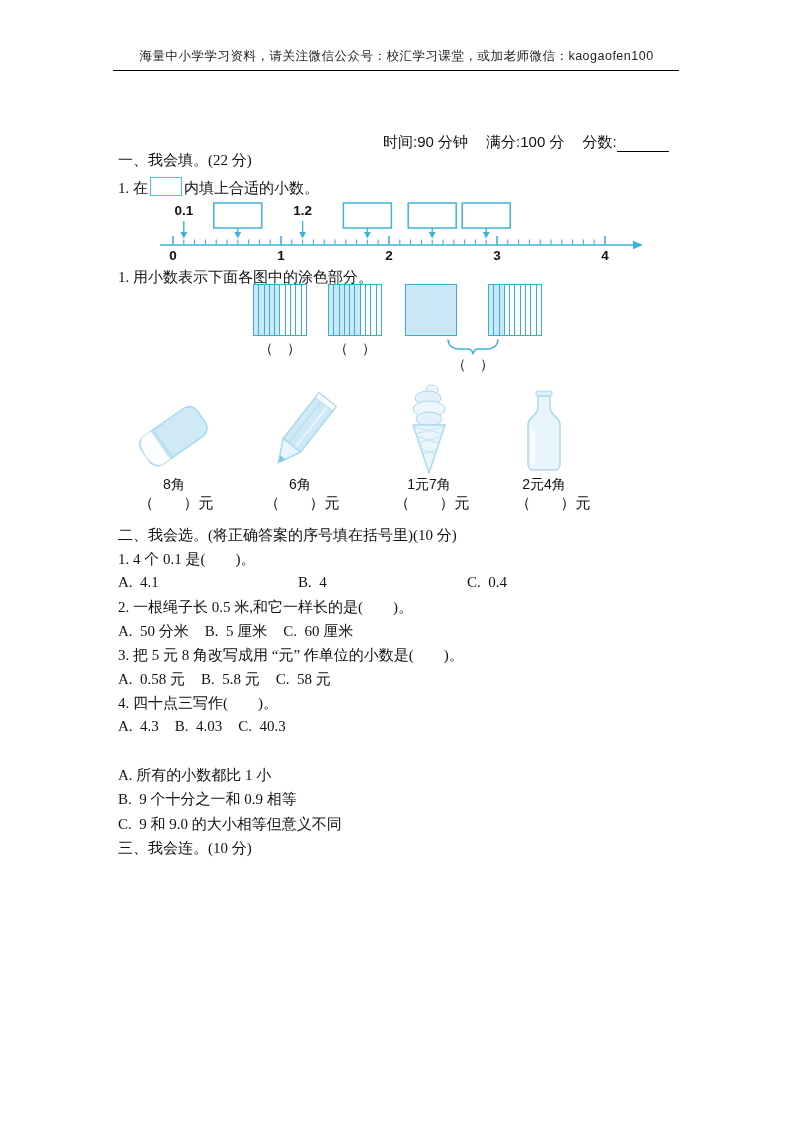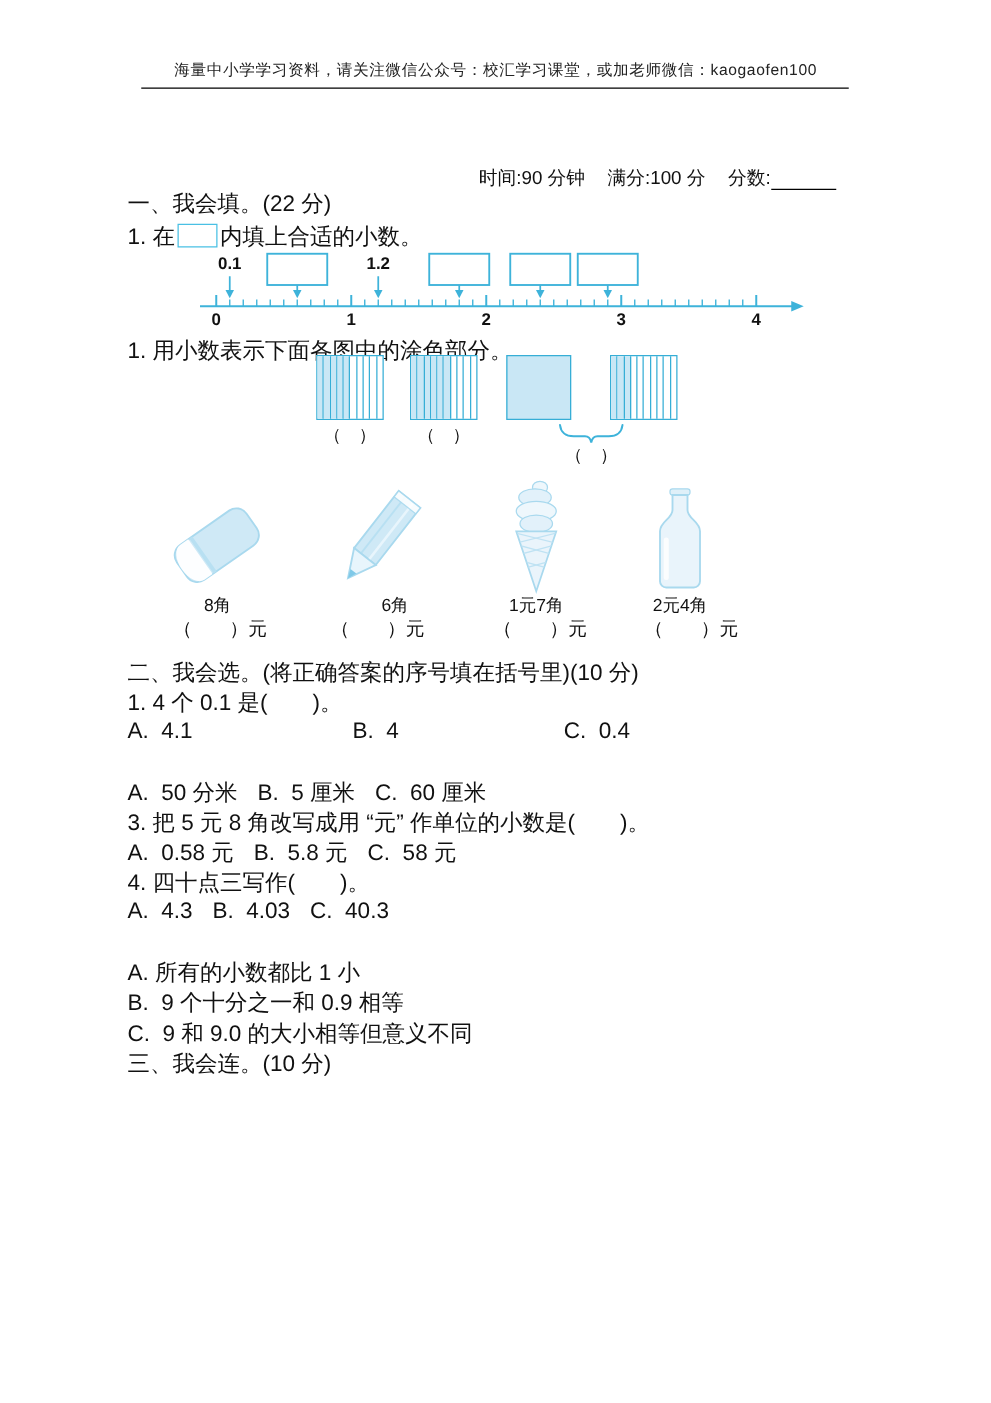--- a/index.html
+++ b/index.html
@@ -6,21 +6,21 @@
   body{width:793px;height:1122px;overflow:hidden;position:relative;
        font-family:"Liberation Sans","DejaVu Sans",sans-serif;color:#111;}
   .page{position:absolute;left:0;top:0;width:793px;height:1122px;background:#fff;}
   .abs{position:absolute;white-space:pre;}
   .notice{top:48px;left:0;width:793px;text-align:center;font-size:12.5px;color:#222;letter-spacing:0.5px;}
   .divider{position:absolute;top:70px;left:113px;width:566px;height:0;border-top:1.4px solid #000;}
   .title{top:92px;left:0;width:793px;text-align:center;font-size:22px;font-weight:600;letter-spacing:2px;}
   .info{top:133px;left:363px;font-size:15px;margin-left:20px;}
   .info span{margin-right:18px;}
   .score-blank{display:inline-block;width:52px;border-bottom:1.2px solid #000;height:15px;vertical-align:bottom;}
-  .line{position:absolute;left:102px;font-size:18px;white-space:pre;}
+  .line{position:absolute;left:118px;font-size:15px;white-space:pre;font-family:Liberation Serif, serif;}
   .inline-box{display:inline-block;width:30px;height:17px;border:1.4px solid #49c0e4;vertical-align:-3px;margin:0 2px;background:#fff;}
   .grid-fig{position:absolute;top:284px;width:54px;height:52px;border:1.6px solid #36aed6;display:flex;background:#fff;box-sizing:border-box;}
   .gcol{flex:1;border-right:1px solid #36aed6;}
   .gcol:last-child{border-right:none;}
   .gcol.shaded{background:#c9e7f5;}
   .grid-fig.solid{background:#c9e7f5;}
   .paren{position:absolute;font-size:14px;white-space:pre;}
   .price{position:absolute;top:476px;transform:translateX(-50%);font-size:14px;white-space:pre;}
   .pyuan{position:absolute;top:494px;transform:translateX(-50%);font-size:15px;white-space:pre;}
   .opt{margin-right:16px;}
@@ -196,34 +196,35 @@
         <line x1="44" y1="41" x2="0" y2="52"></line>
     </g>
   </svg>
   <svg class="icon-abs" style="left:524px;top:390px" width="40" height="86" viewBox="0 0 40 86">
     <rect x="12" y="1" width="16" height="5" rx="2" fill="#dff0f9" stroke="#a9d9ee"></rect>
     <path d="M14,6 h12 v12 c0,7 10,9 10,17 v40 a5,5 0 0 1 -5,5 h-22 a5,5 0 0 1 -5,-5 v-40 c0,-8 10,-10 10,-17 z" fill="#e9f4fb" stroke="#a9d9ee" stroke-width="1.5"></path>
     <path d="M9,42 v30" stroke="#ffffff" stroke-width="4" opacity="0.85" stroke-linecap="round"></path>
   </svg>
 
   <div class="price" style="left:174px">8角</div>
-  <div class="price" style="left:316px">6角</div>
+  <div class="price" style="left:300px">6角</div>
   <div class="price" style="left:429px">1元7角</div>
   <div class="price" style="left:544px">2元4角</div>
 
   <div class="pyuan" style="left:176px">（　　）元</div>
   <div class="pyuan" style="left:302px">（　　）元</div>
   <div class="pyuan" style="left:432px">（　　）元</div>
   <div class="pyuan" style="left:553px">（　　）元</div>
 
   <div class="line" style="top:526px">二、我会选。(将正确答案的序号填在括号里)(10 分)</div>
 
   <div class="line" style="top:550px">1. 4 个 0.1 是(　　)。</div>
   <div class="line" style="top:574px;width:560px"><span style="position:absolute;left:0">A.  4.1</span><span style="position:absolute;left:180px">B.  4</span><span style="position:absolute;left:349px">C.  0.4</span></div>
 
+  <div class="line" style="top:598px">2. 一根绳子长 0.5 米,和它一样长的是(　　)。</div>
   <div class="line" style="top:622px"><span class="opt">A.  50 分米</span><span class="opt">B.  5 厘米</span><span class="opt">C.  60 厘米</span></div>
 
   <div class="line" style="top:646px">3. 把 5 元 8 角改写成用 “元” 作单位的小数是(　　)。</div>
   <div class="line" style="top:670px"><span class="opt">A.  0.58 元</span><span class="opt">B.  5.8 元</span><span class="opt">C.  58 元</span></div>
 
   <div class="line" style="top:694px">4. 四十点三写作(　　)。</div>
   <div class="line" style="top:718px"><span class="opt">A.  4.3</span><span class="opt">B.  4.03</span><span class="opt">C.  40.3</span></div>
 
   <div class="line" style="top:766px">A. 所有的小数都比 1 小</div>
   <div class="line" style="top:790px">B.  9 个十分之一和 0.9 相等</div>

